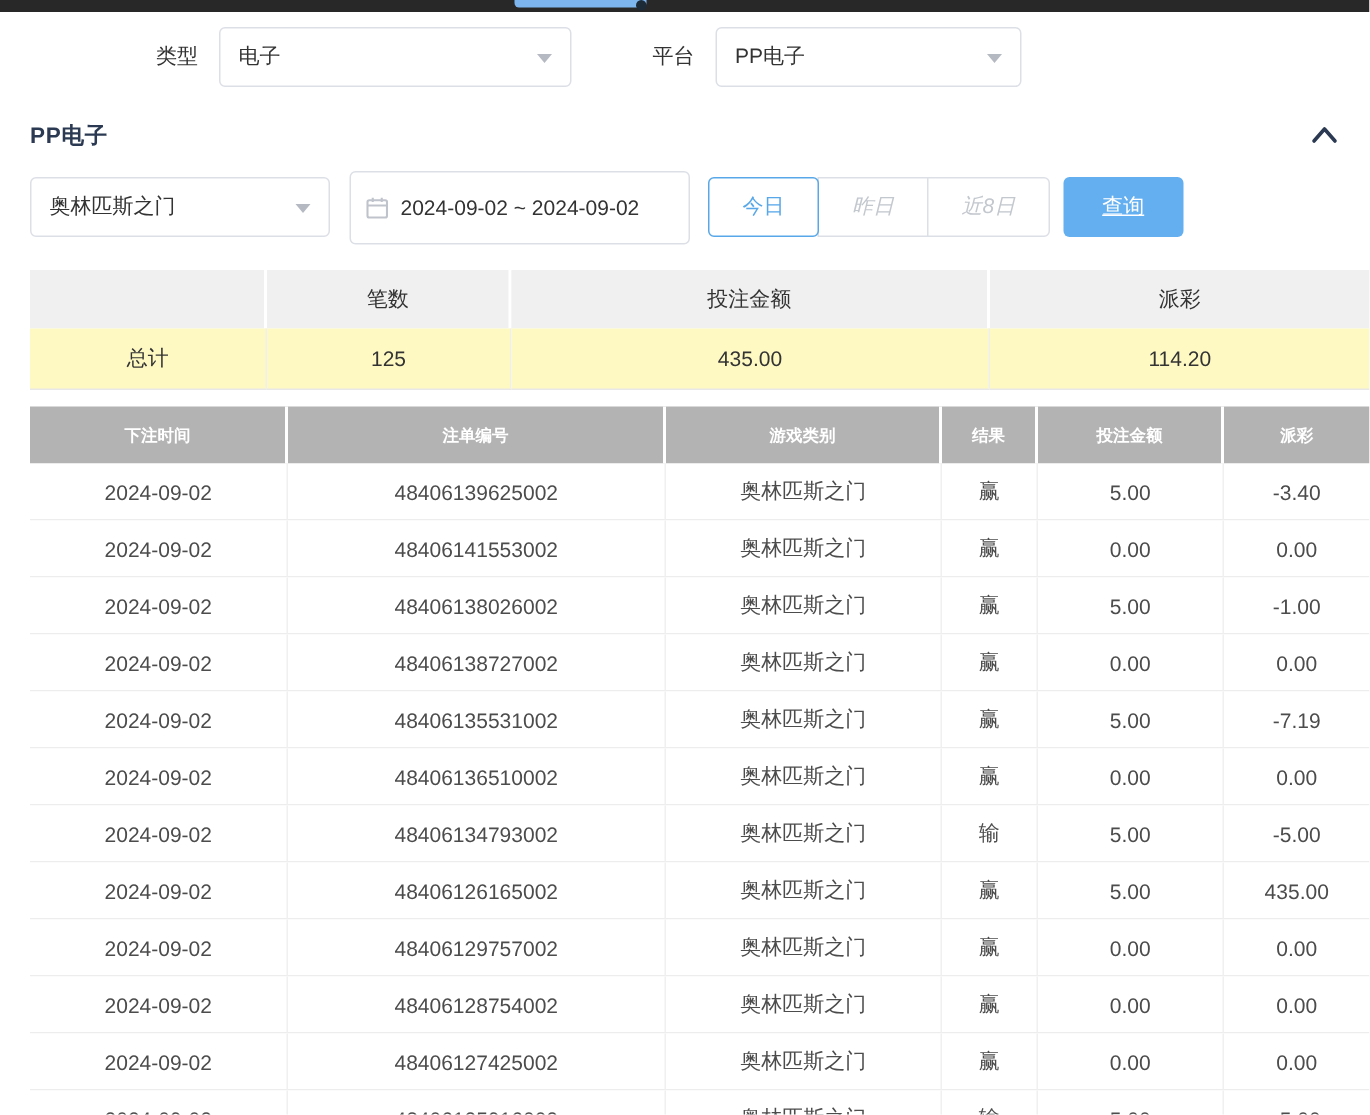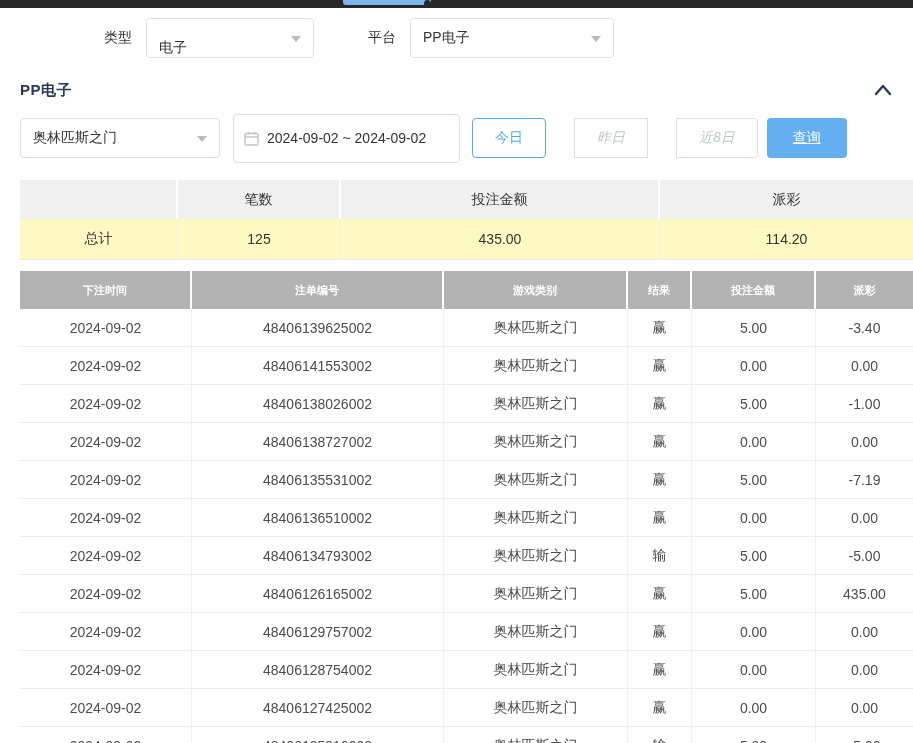--- a/index.html
+++ b/index.html
@@ -15,38 +15,38 @@
 
   
   .filter-top { display:flex; align-items:center; height:60px; padding-left:104px; }
   .fld-label { font-size:14px; color:#333; margin-right:14px; white-space:nowrap; }
   .select { position:relative; height:40px; border:1px solid #dcdfe6; border-radius:4px;
     background:#fff; display:flex; align-items:center; padding:0 30px 0 12px;
     font-size:14px; color:#333; cursor:pointer; }
   .select .caret { position:absolute; right:12px; top:17px; width:0; height:0;
     border-left:5px solid transparent; border-right:5px solid transparent;
     border-top:6px solid #b4b9c2; }
-  .sel-type { width:168px;align-items:flex-end; }
+  .sel-type { width:235px; }
   .sel-platform { width:204px; }
   .gap-platform { margin-left:54px; }
 
   
   .section-header { display:flex; align-items:center; justify-content:space-between;
     padding:0 20px; margin-top:8px; height:28px; }
   .section-title { font-size:15px; font-weight:bold; color:#2b3a52; letter-spacing:.5px; }
   .chev { width:20px; height:14px; cursor:pointer; }
 
   
   .filter-2 { display:flex; align-items:center; padding-left:20px; margin-top:14px; height:40px; }
   .sel-game { width:200px; }
   .date-input { margin-left:13px; width:227px; height:49px; border:1px solid #dcdfe6;
     border-radius:4px; display:flex; align-items:center; padding:0 8px 0 10px;
     font-size:14px; color:#333; background:#fff; cursor:pointer; }
   .date-input svg { margin-right:8px; flex:none; }
-  .btn-group { display:flex; margin-left:12px;gap:29px; }
+  .btn-group { display:flex; margin-left:12px; }
   .qbtn { height:40px; padding:0 22px; background:#fff; border:1px solid #dcdfe6;
     color:#c3c8cf; font-size:14px; display:flex; align-items:center; cursor:pointer; }
   .qbtn + .qbtn { margin-left:-1px;font-style:italic; }
   .qbtn:first-child { border-radius:4px 0 0 4px; }
   .qbtn:last-child { border-radius:0 4px 4px 0; }
   .qbtn.active { border:1px solid #58a7e8; color:#58a7e8; position:relative; z-index:2;
     border-radius:4px; }
   .query-btn { margin-left:9px; width:80px; height:40px; background:#64aff0; border:none;
     border-radius:4px; color:#fff; font-size:14px; cursor:pointer;
     font-family:"Liberation Sans","DejaVu Sans",sans-serif;text-decoration:underline; }

